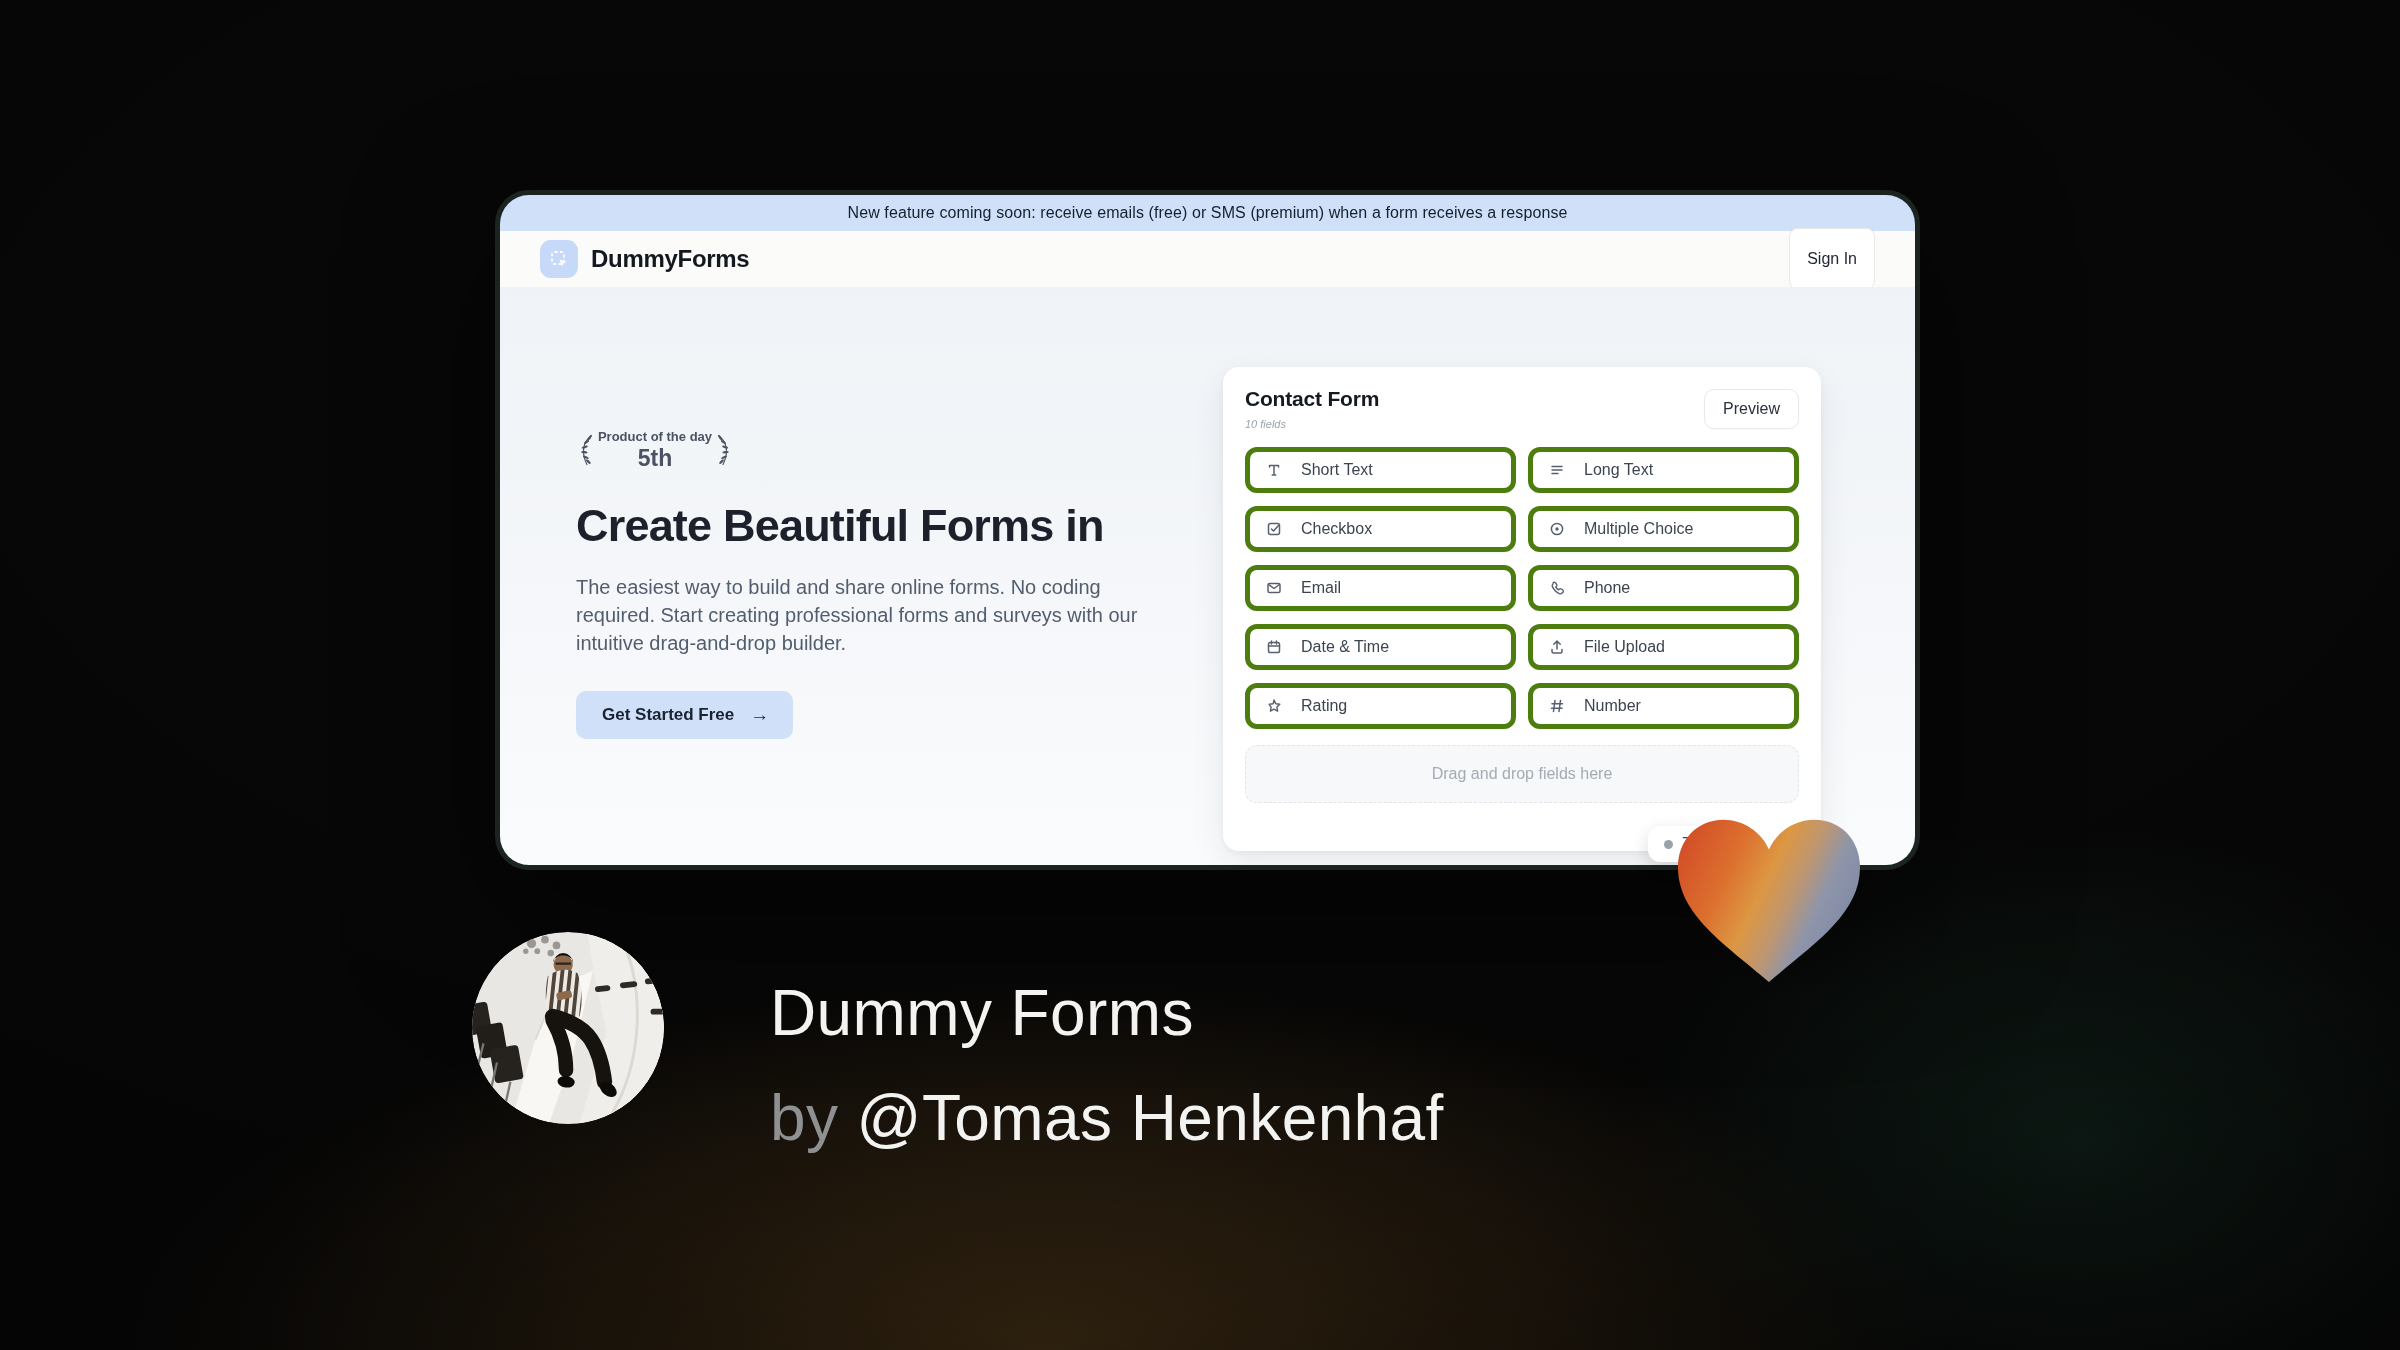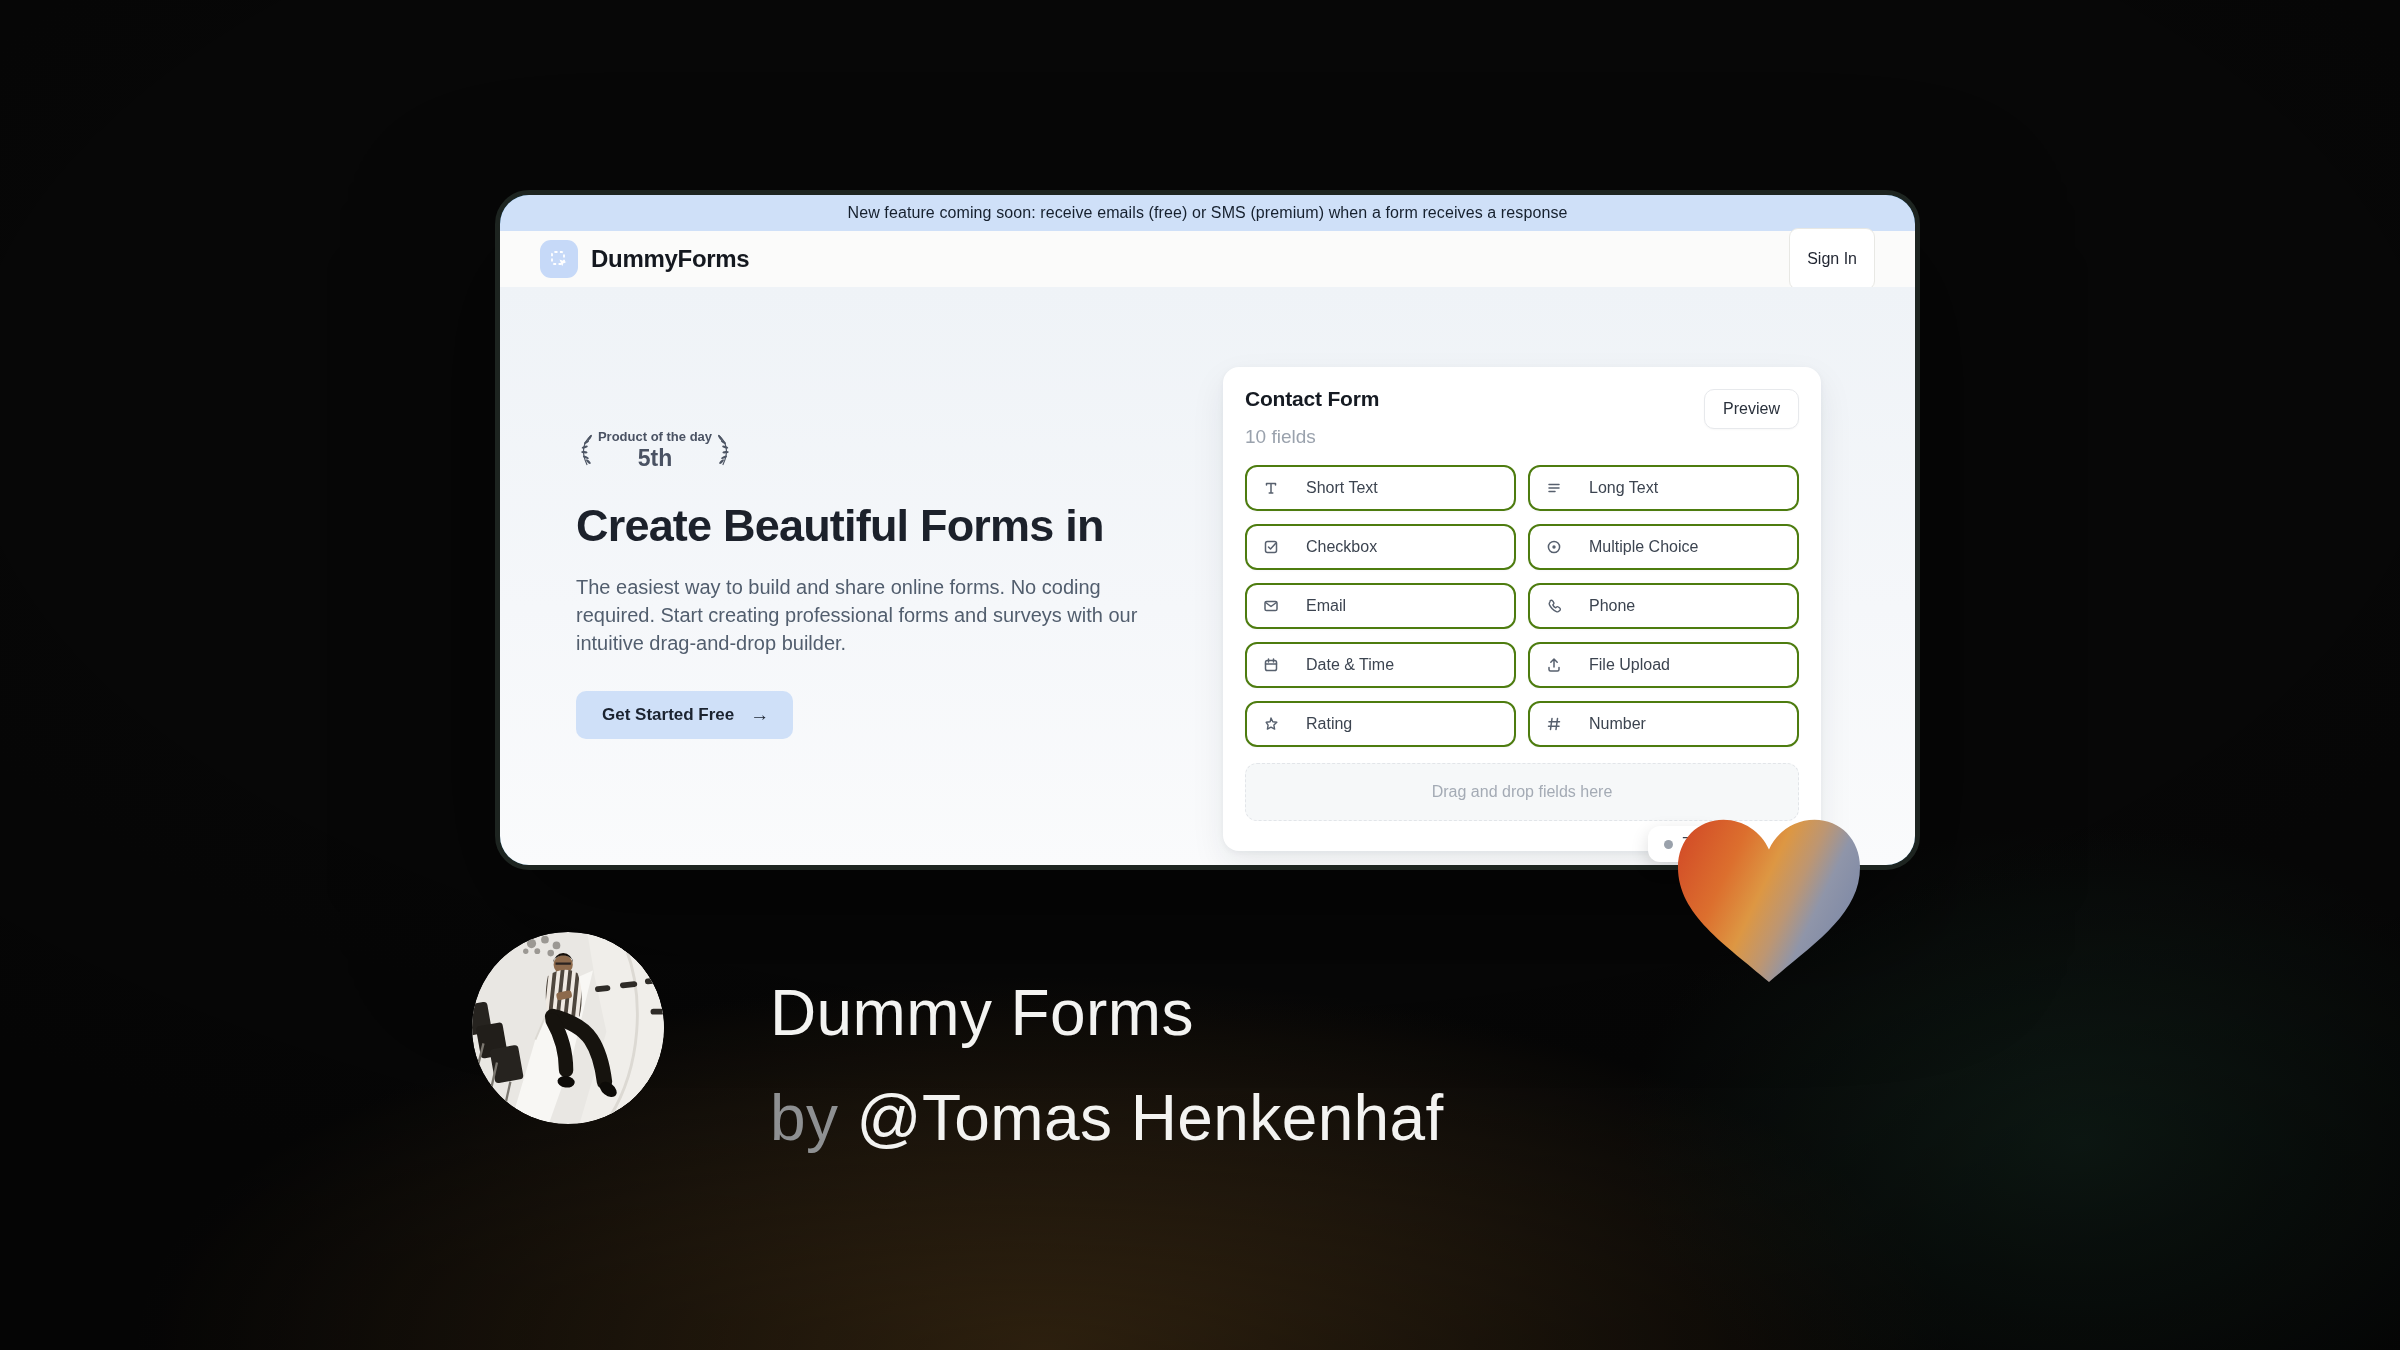--- a/index.html
+++ b/index.html
@@ -72,30 +72,30 @@
   .cta .arrow{font-size:19px;font-weight:400;}
 
   
   .panel{
     position:absolute;left:723px;top:80px;width:598px;height:484px;box-sizing:border-box;
     background:#ffffff;border-radius:16px;padding:20px 22px;
     box-shadow:0 14px 34px rgba(25,35,55,.08),0 2px 6px rgba(25,35,55,.05);
   }
   .panel-head{display:flex;justify-content:space-between;align-items:flex-start;}
   .panel-title{font-size:21px;font-weight:bold;color:#151a22;letter-spacing:-.2px;}
-  .panel-sub{margin-top:15px;font-size:19px;color:#9aa2ad;}
+  .panel-sub{margin-top:7px;font-size:11px;color:#9aa2ad;font-style:italic;}
   .preview-btn{
     background:#fff;border:1px solid #e7e9ec;border-radius:10px;padding:10px 18px;
     font-size:16px;color:#2a313c;font-family:inherit;cursor:pointer;margin-top:2px;
     box-shadow:0 1px 2px rgba(0,0,0,.03);
   }
   .fields{display:grid;grid-template-columns:1fr 1fr;gap:13px 12px;margin-top:17px;}
   .field-btn{
-    display:flex;align-items:center;gap:26px;height:46px;padding:0 15px;box-sizing:border-box;
-    background:#fff;border:2px solid #4d7c0f;border-radius:12px;
+    display:flex;align-items:center;gap:18px;height:46px;padding:0 15px;box-sizing:border-box;
+    background:#fff;border:5px solid #4d7c0f;border-radius:12px;
     font-size:16px;font-weight:500;color:#3c4450;font-family:inherit;cursor:grab;
     box-shadow:0 1px 2px rgba(20,30,50,.03);
   }
   .field-btn svg{flex:0 0 auto;}
   .dropzone{
     margin-top:16px;height:58px;box-sizing:border-box;
     border:1.5px dashed #e2e5e9;border-radius:12px;background:#f6f8f9;
     display:flex;align-items:center;justify-content:center;
     font-size:16px;color:#a4abb5;
   }

